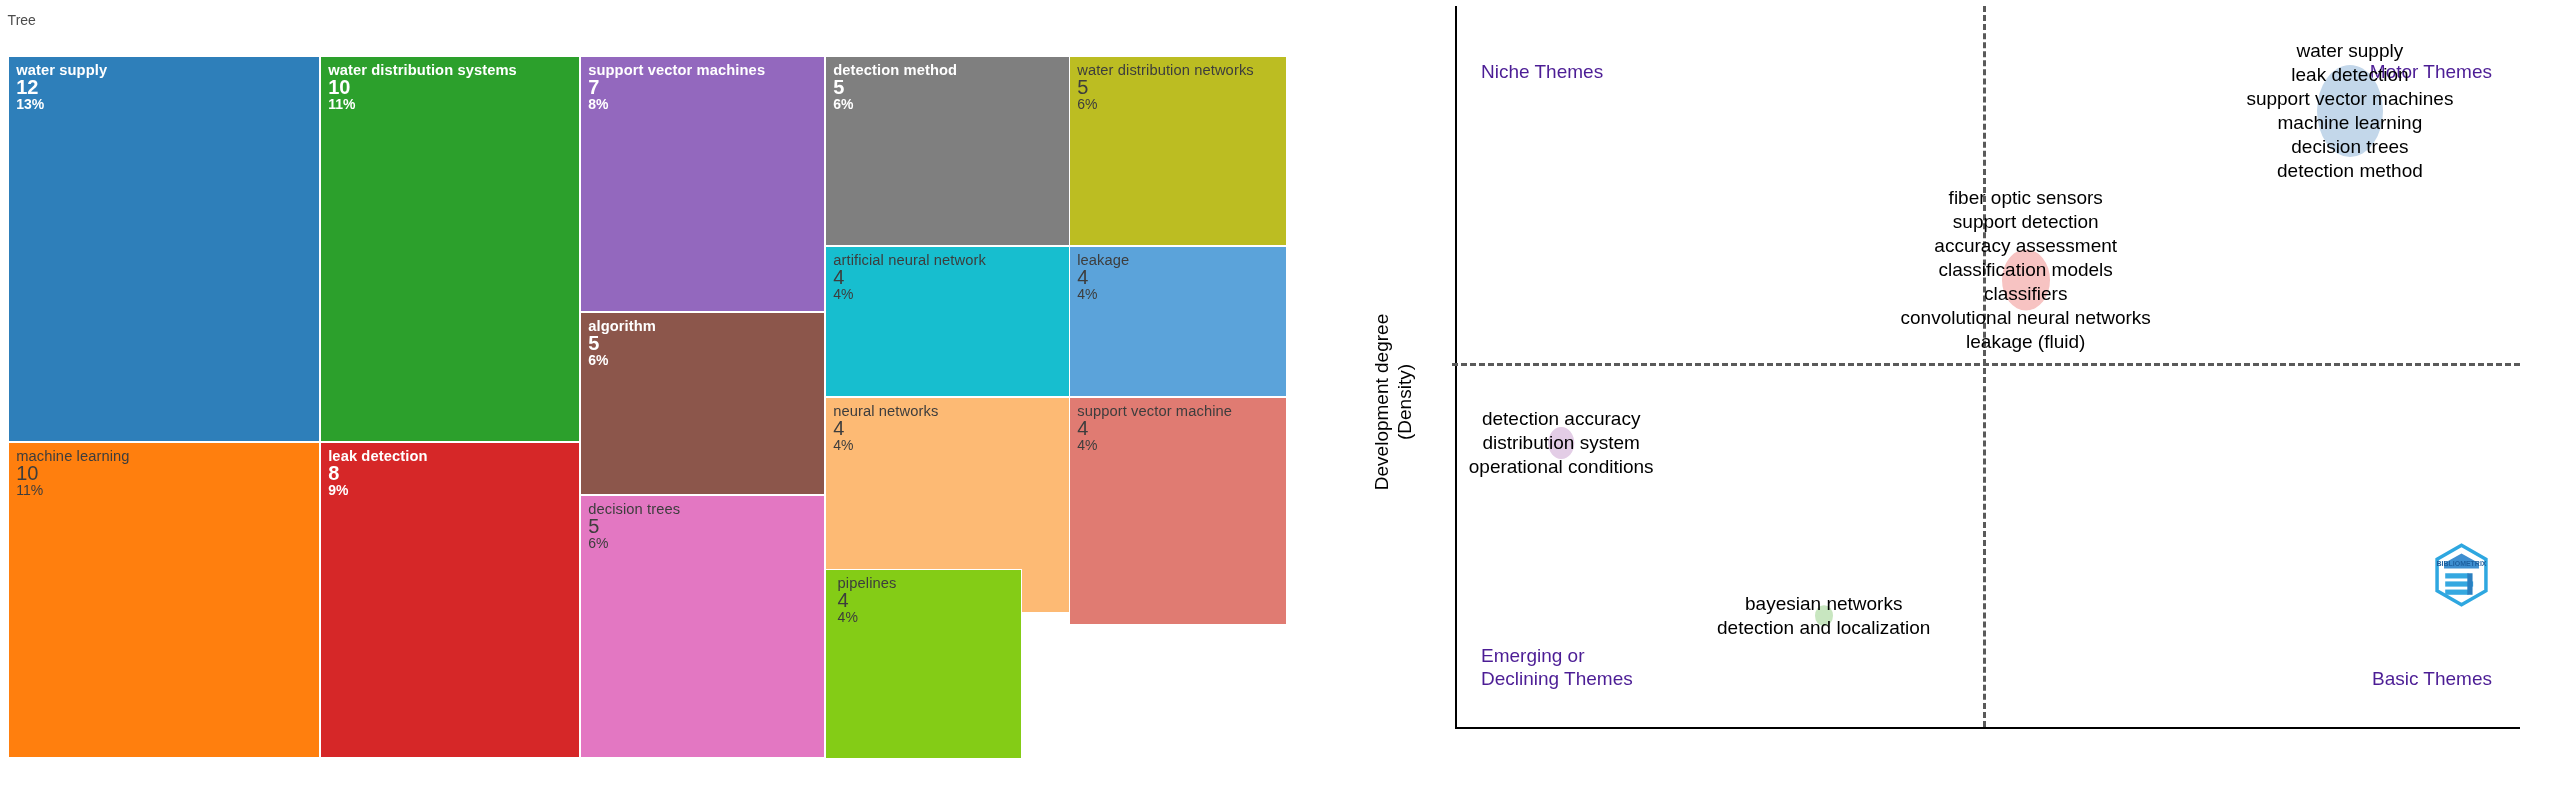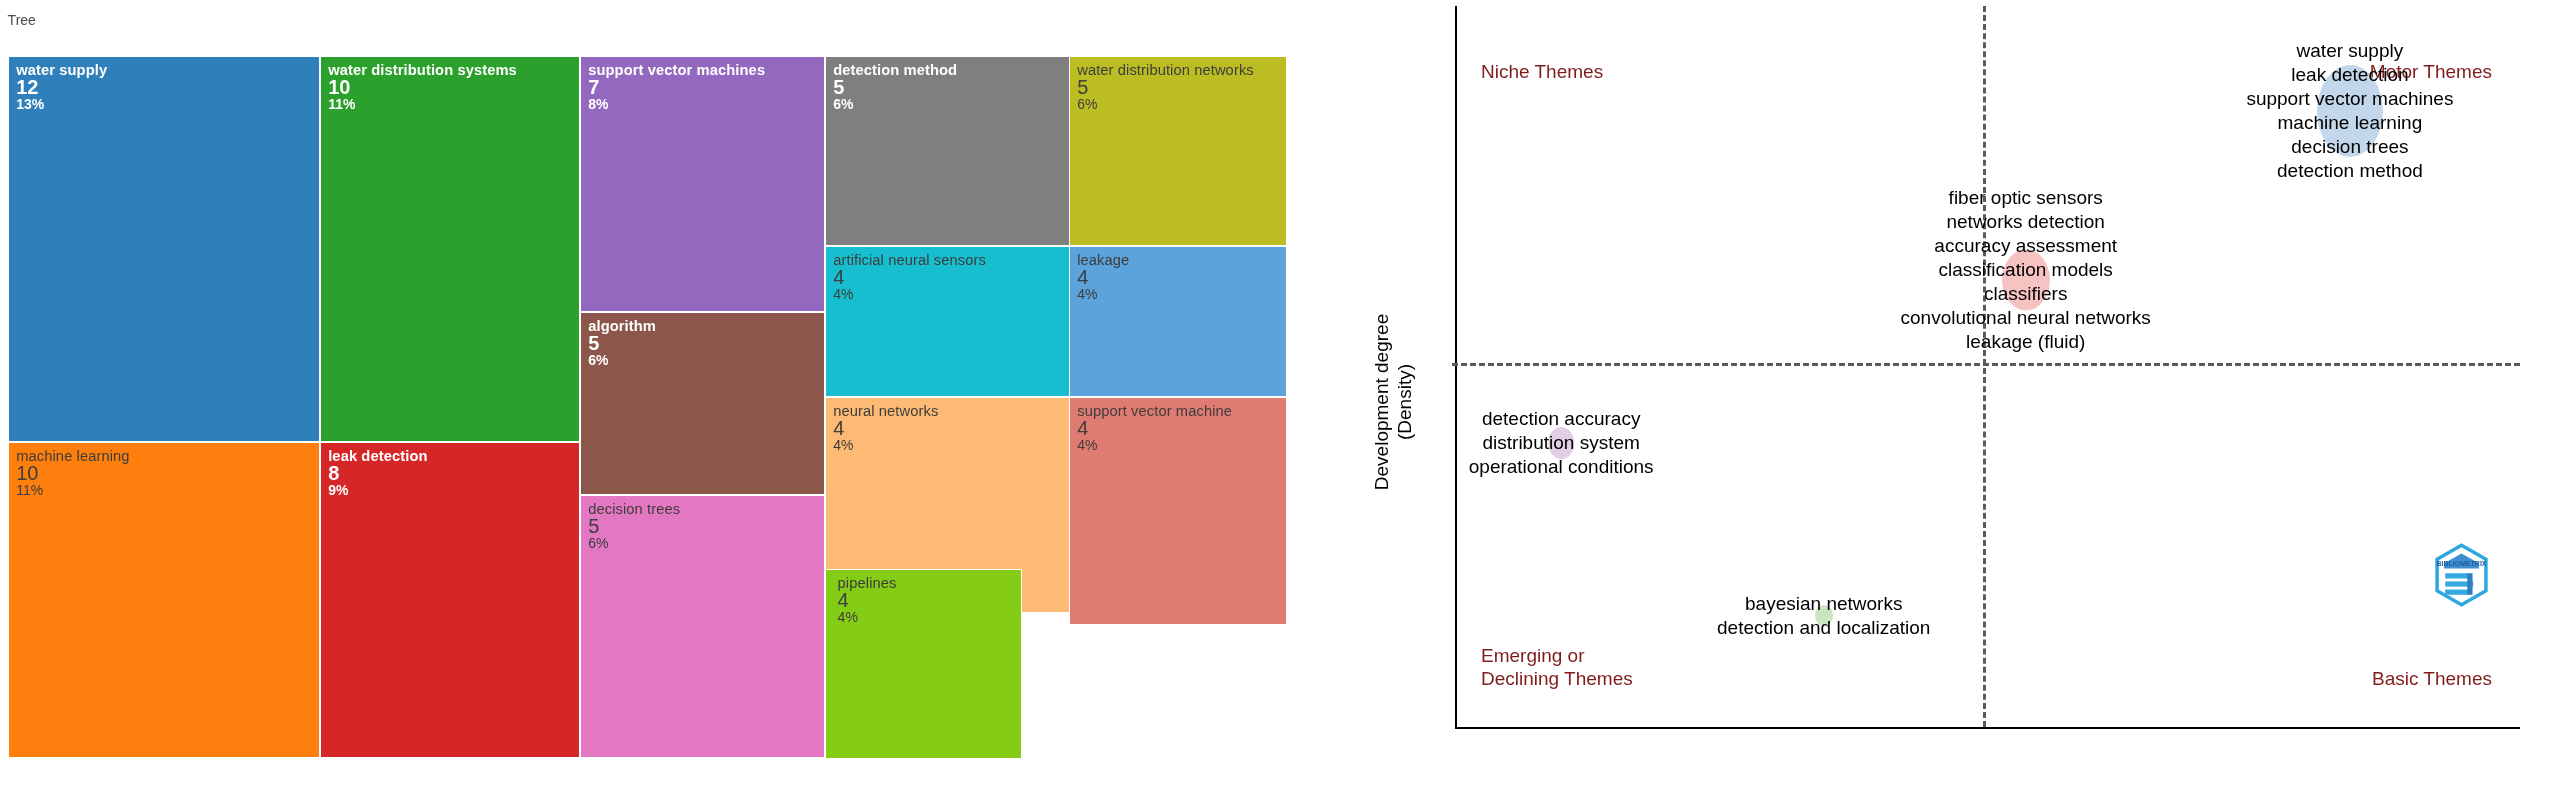--- a/index.html
+++ b/index.html
@@ -18,21 +18,21 @@
   .light-text .tm-label,.light-text .tm-value,.light-text .tm-pct{color:#ffffff;}
   .dark-text  .tm-label,.dark-text  .tm-value,.dark-text  .tm-pct{color:#3d3d3d;font-weight:400;}
   .dark-text  .tm-label{font-weight:400;}
 
   
   #thematic-panel{position:absolute;left:1300px;top:0;width:1276px;height:804px;background:#fff;}
   #plot-frame{position:absolute;left:155px;top:6.4px;width:1065px;height:723px;border-left:2.5px solid #000;border-bottom:2.5px solid #000;box-sizing:border-box;}
   #vline{position:absolute;left:49.5%;top:0;width:0;height:100%;border-left:3.2px dashed #5a5a5a;}
   #hline{position:absolute;left:-5.1px;top:49.5%;width:calc(100% + 5.1px);height:0;border-top:3.2px dashed #5a5a5a;}
 
-  .quad-label{position:absolute;color:#7f1d1d;font-size:19px;line-height:23px;white-space:pre-line;}
+  .quad-label{position:absolute;color:#4c1d95;font-size:19px;line-height:23px;white-space:pre-line;}
   #q-niche{left:24px;top:54px;}
   #q-motor{right:28px;top:54px;text-align:right;}
   #q-emerging{left:24px;bottom:37px;}
   #q-basic{right:28px;bottom:37px;text-align:right;}
 
   .cluster{position:absolute;transform:translate(-50%,-50%);text-align:center;}
   .bubble{position:absolute;border-radius:50%;transform:translate(-50%,-50%);}
   .cluster .term{display:block;font-size:19px;line-height:24px;color:#000;white-space:nowrap;}
 
   #y-axis-title{position:absolute;left:93px;top:50%;transform:translate(-50%,-50%) rotate(-90deg);
@@ -69,21 +69,21 @@
           <span class="tm-label">detection method</span>
           <span class="tm-value">5</span>
           <span class="tm-pct">6%</span>
         </div>
         <div class="tm-tile dark-text" style="background: rgb(188, 189, 34); left: 1061px; top: 0px; width: 218px; height: 190px;">
           <span class="tm-label">water distribution networks</span>
           <span class="tm-value">5</span>
           <span class="tm-pct">6%</span>
         </div>
         <div class="tm-tile dark-text" style="background: rgb(23, 190, 207); left: 817px; top: 190px; width: 245px; height: 151px;">
-          <span class="tm-label">artificial neural sensors</span>
+          <span class="tm-label">artificial neural network</span>
           <span class="tm-value">4</span>
           <span class="tm-pct">4%</span>
         </div>
         <div class="tm-tile dark-text" style="background: rgb(91, 163, 218); left: 1061px; top: 190px; width: 218px; height: 151px;">
           <span class="tm-label">leakage</span>
           <span class="tm-value">4</span>
           <span class="tm-pct">4%</span>
         </div>
         <div class="tm-tile light-text" style="background: rgb(140, 86, 75); left: 572px; top: 256px; width: 245px; height: 183px;">
           <span class="tm-label">algorithm</span>
@@ -144,21 +144,21 @@
             <span class="term">water supply</span>
             <span class="term">leak detection</span>
             <span class="term">support vector machines</span>
             <span class="term">machine learning</span>
             <span class="term">decision trees</span>
             <span class="term">detection method</span>
           </div>
           <div class="bubble" style="background: rgb(247, 195, 194); left: 53.5%; top: 38%; width: 48px; height: 61px;"></div>
           <div class="cluster" style="left: 53.5%; top: 36.5%;">
             <span class="term">fiber optic sensors</span>
-            <span class="term">networks detection</span>
+            <span class="term">support detection</span>
             <span class="term">accuracy assessment</span>
             <span class="term">classification models</span>
             <span class="term">classifiers</span>
             <span class="term">convolutional neural networks</span>
             <span class="term">leakage (fluid)</span>
           </div>
           <div class="bubble" style="background: rgb(227, 205, 230); left: 9.8%; top: 60.5%; width: 25.5px; height: 32px;"></div>
           <div class="cluster" style="left: 9.8%; top: 60.5%;">
             <span class="term">detection accuracy</span>
             <span class="term">distribution system</span>

